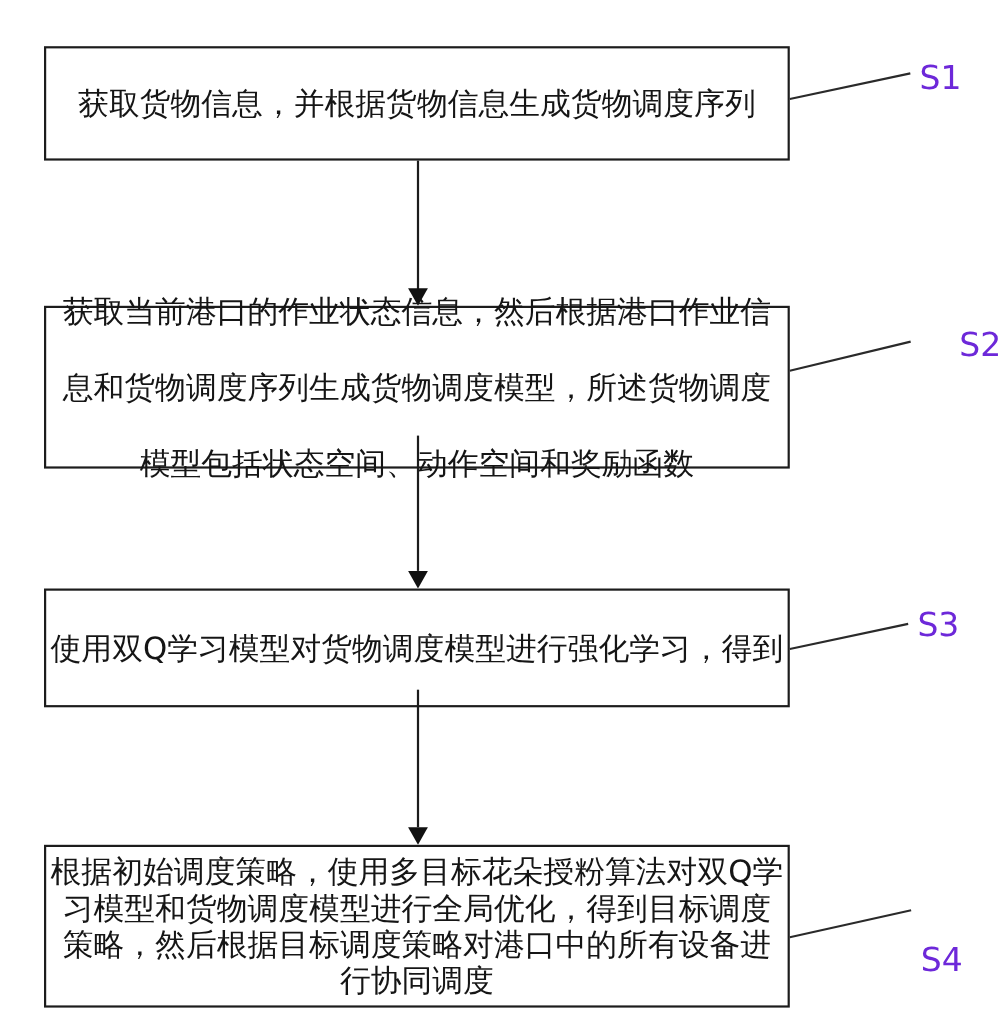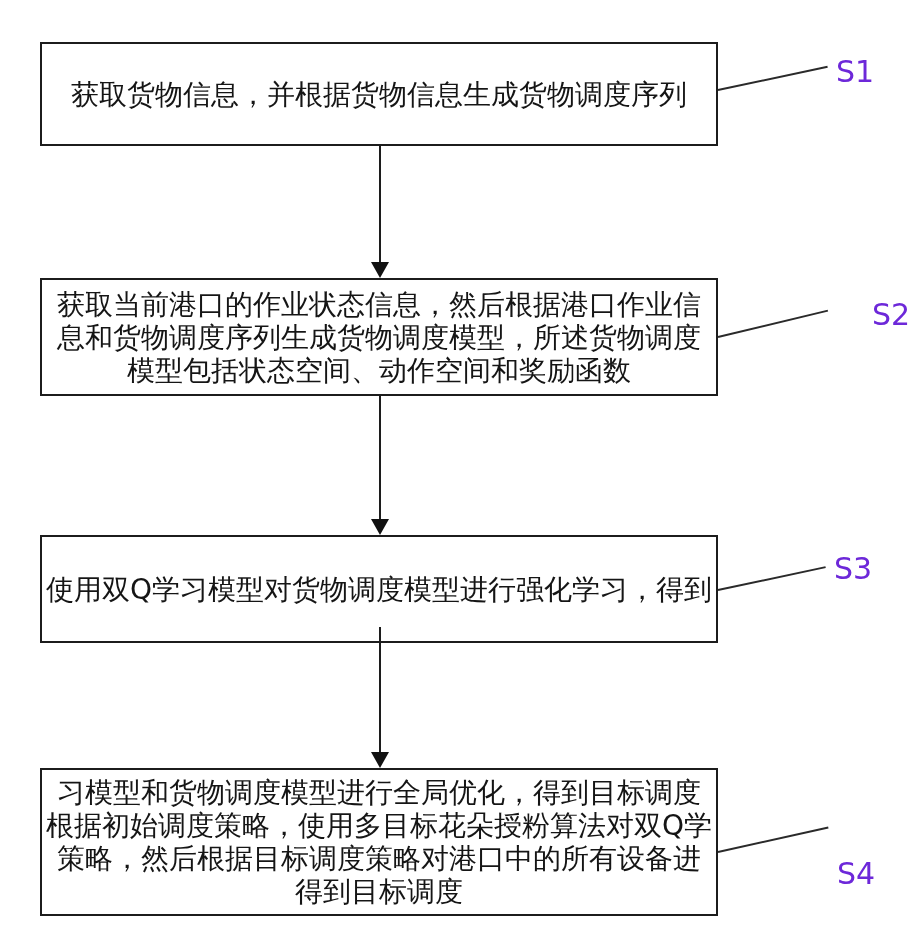--- a/index.html
+++ b/index.html
@@ -68,41 +68,41 @@
 
 <div class="figure">
 
   <div class="step-box" style="top:42px; height:104px;">
     <div class="step-line">获取货物信息，并根据货物信息生成货物调度序列</div>
   </div>
 
   <div class="connector-line" style="top:146px; height:117px;"></div>
   <div class="arrow-head" style="top:262px;"></div>
 
-  <div class="step-box" style="top:278px; height:118px;">
+  <div class="step-box" style="top:278px; height:148px;gap:36px;">
     <div class="step-line">获取当前港口的作业状态信息，然后根据港口作业信</div>
     <div class="step-line">息和货物调度序列生成货物调度模型，所述货物调度</div>
     <div class="step-line">模型包括状态空间、动作空间和奖励函数</div>
   </div>
 
   <div class="connector-line" style="top:396px; height:123px;"></div>
   <div class="arrow-head" style="top:519px;"></div>
 
   <div class="step-box" style="top:535px; height:108px;">
     <div class="step-line">使用双Q学习模型对货物调度模型进行强化学习，得到</div>
   </div>
 
   <div class="connector-line" style="top:627px; height:125px;"></div>
   <div class="arrow-head" style="top:752px;"></div>
 
   <div class="step-box" style="top:768px; height:148px;">
+    <div class="step-line">根据初始调度策略，使用多目标花朵授粉算法对双Q学</div>
     <div class="step-line">习模型和货物调度模型进行全局优化，得到目标调度</div>
-    <div class="step-line">根据初始调度策略，使用多目标花朵授粉算法对双Q学</div>
     <div class="step-line">策略，然后根据目标调度策略对港口中的所有设备进</div>
-    <div class="step-line">得到目标调度</div>
+    <div class="step-line">行协同调度</div>
   </div>
 
   <div class="leader-line" style="left:718px; top:89px; width:112px; transform:rotate(-12deg);"></div>
   <div class="leader-line" style="left:718px; top:336px; width:113px; transform:rotate(-13.5deg);"></div>
   <div class="leader-line" style="left:718px; top:589px; width:110px; transform:rotate(-12deg);"></div>
   <div class="leader-line" style="left:718px; top:851px; width:113px; transform:rotate(-12.5deg);"></div>
 
   <div class="step-label" style="left:836px; top:54px;">S1</div>
   <div class="step-label" style="left:872px; top:297px;">S2</div>
   <div class="step-label" style="left:834px; top:551px;">S3</div>

